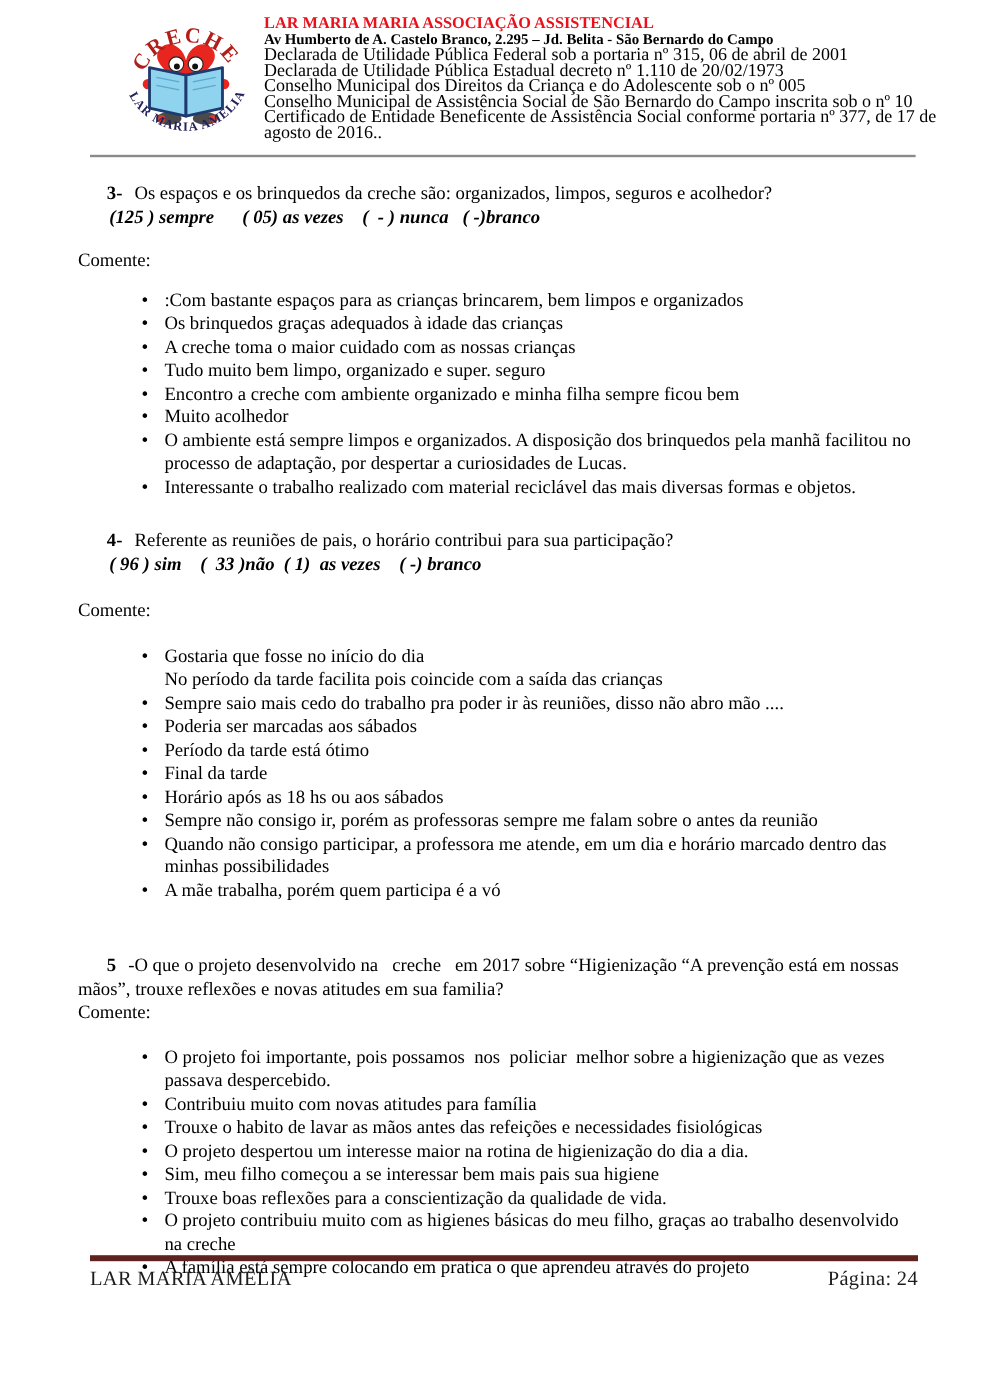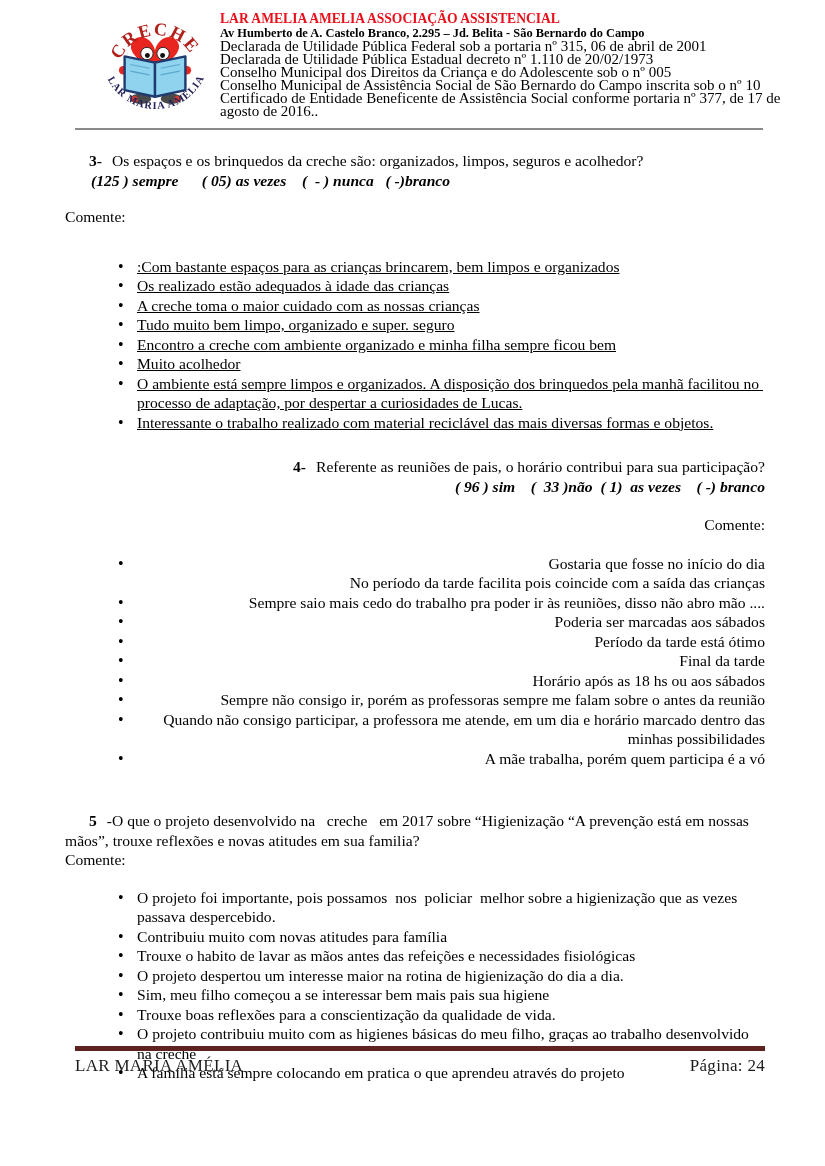--- a/index.html
+++ b/index.html
@@ -27,22 +27,22 @@
   .q-text { white-space:pre-wrap; }
   .q-num { font-weight:bold; margin-right:10px; }
   .q-answers { font-weight:bold; white-space:pre-wrap; margin-left:26px;font-style:italic; }
   .comment-label { }
   ul.comments { list-style:none; margin-left:50px; }
   ul.comments li { position:relative; padding-left:22px; }
   ul.comments li::before { content:"\2022"; position:absolute; left:3px; top:0; font-size:16px; }
   .comment-text { white-space:pre-wrap; }
   
   .q3 .comment-label { margin-top:17px; }
-  .q3 ul.comments { margin-top:30px;text-decoration:underline; }
-  .q4 { margin-top:25px;text-align:right; }
+  .q3 ul.comments { margin-top:13px; }
+  .q4 { margin-top:25px; }
   .q4 .comment-label { margin-top:19px; }
   .q4 ul.comments { margin-top:19px; }
   .q5 { margin-top:43px; }
   .q5 ul.comments { margin-top:18px; }
   
   .page-footer { position:absolute; left:75px; right:60px; top:1046px; }
   .footer-rule { height:2px; border-top:4px solid #5e2320; border-bottom:1px solid #5e2320; }
   .footer-row { display:flex; justify-content:space-between; margin-top:5px;
                 font-size:17px; color:#1c1c1c; letter-spacing:0.3px; }
 </style>
@@ -80,40 +80,40 @@
 
         <text font-size="19" font-weight="bold" fill="#b01f1a" letter-spacing="2" font-family="'Liberation Serif',serif">
           <textPath href="#arcTop" startOffset="50%" text-anchor="middle">CRECHE</textPath>
         </text>
         <text font-size="11" font-weight="bold" fill="#23225a" letter-spacing="1" font-family="'Liberation Serif',serif">
           <textPath href="#arcBot" startOffset="50%" text-anchor="middle">LAR MARIA AMÉLIA</textPath>
         </text>
       </svg>
     </div>
     <div class="lh-text">
-      <div class="org-title">LAR AMELIA AMELIA ASSOCIAÇÃO ASSISTENCIAL</div>
+      <div class="org-title">LAR MARIA MARIA ASSOCIAÇÃO ASSISTENCIAL</div>
       <div class="addr">Av Humberto de A. Castelo Branco, 2.295 – Jd. Belita - São Bernardo do Campo</div>
       <div class="cred">Declarada de Utilidade Pública Federal sob a portaria nº 315, 06 de abril de 2001</div>
       <div class="cred">Declarada de Utilidade Pública Estadual decreto nº 1.110 de 20/02/1973</div>
       <div class="cred">Conselho Municipal dos Direitos da Criança e do Adolescente sob o nº 005</div>
       <div class="cred">Conselho Municipal de Assistência Social de São Bernardo do Campo inscrita sob o nº 10</div>
       <div class="cred">Certificado de Entidade Beneficente de Assistência Social conforme portaria nº 377, de 17 de agosto de 2016..</div>
     </div>
   </div>
   <div class="header-rule"></div>
 
   <div class="doc-body">
 
     <section class="question-block q3">
       <p class="q-line"><span class="q-num">3-</span><span class="q-text">Os espaços e os brinquedos da creche são: organizados, limpos, seguros e acolhedor?</span></p>
       <p class="q-answers">(125 ) sempre      ( 05) as vezes    (  - ) nunca   ( -)branco</p>
       <p class="comment-label">Comente:</p>
       <ul class="comments">
         <li><span class="comment-text">:Com bastante espaços para as crianças brincarem, bem limpos e organizados</span></li>
-        <li><span class="comment-text">Os realizado estão adequados à idade das crianças</span></li>
+        <li><span class="comment-text">Os brinquedos graças adequados à idade das crianças</span></li>
         <li><span class="comment-text">A creche toma o maior cuidado com as nossas crianças</span></li>
         <li><span class="comment-text">Tudo muito bem limpo, organizado e super. seguro</span></li>
         <li><span class="comment-text">Encontro a creche com ambiente organizado e minha filha sempre ficou bem</span></li>
         <li><span class="comment-text">Muito acolhedor</span></li>
         <li><span class="comment-text">O ambiente está sempre limpos e organizados. A disposição dos brinquedos pela manhã facilitou no processo de adaptação, por despertar a curiosidades de Lucas.</span></li>
         <li><span class="comment-text">Interessante o trabalho realizado com material reciclável das mais diversas formas e objetos.</span></li>
       </ul>
     </section>
 
     <section class="question-block q4">

